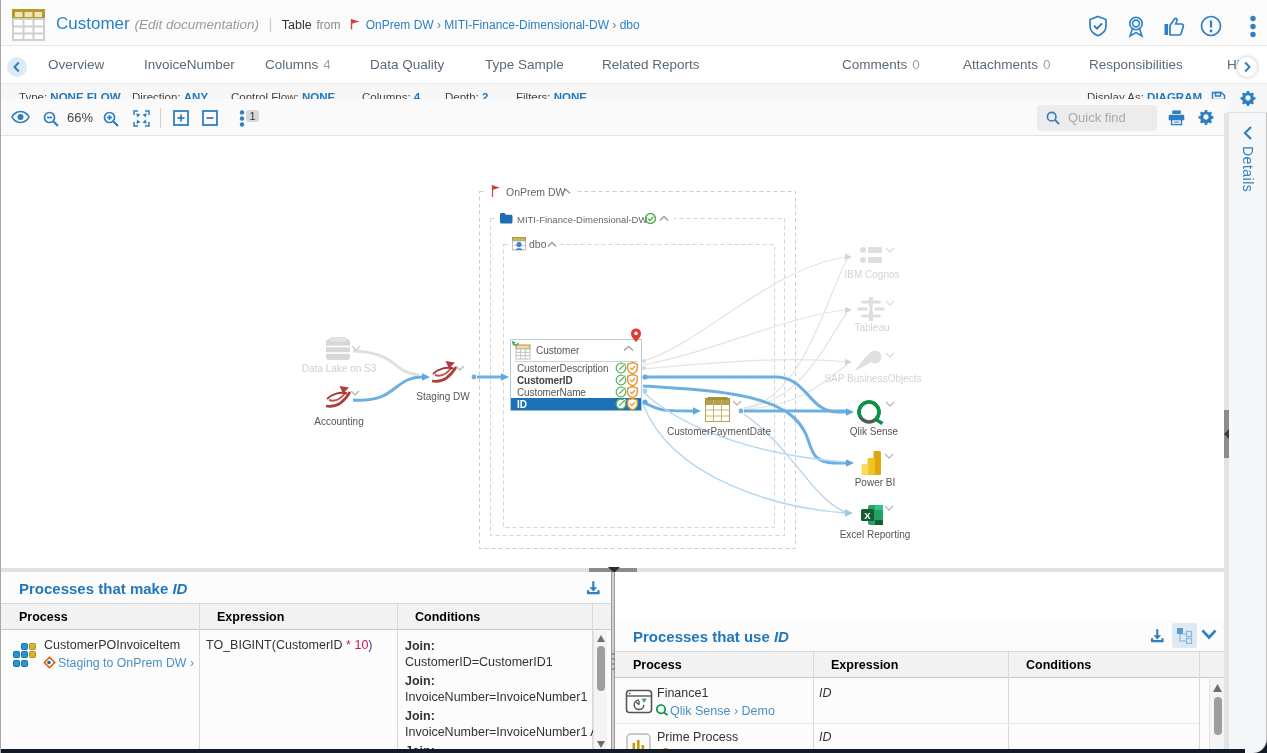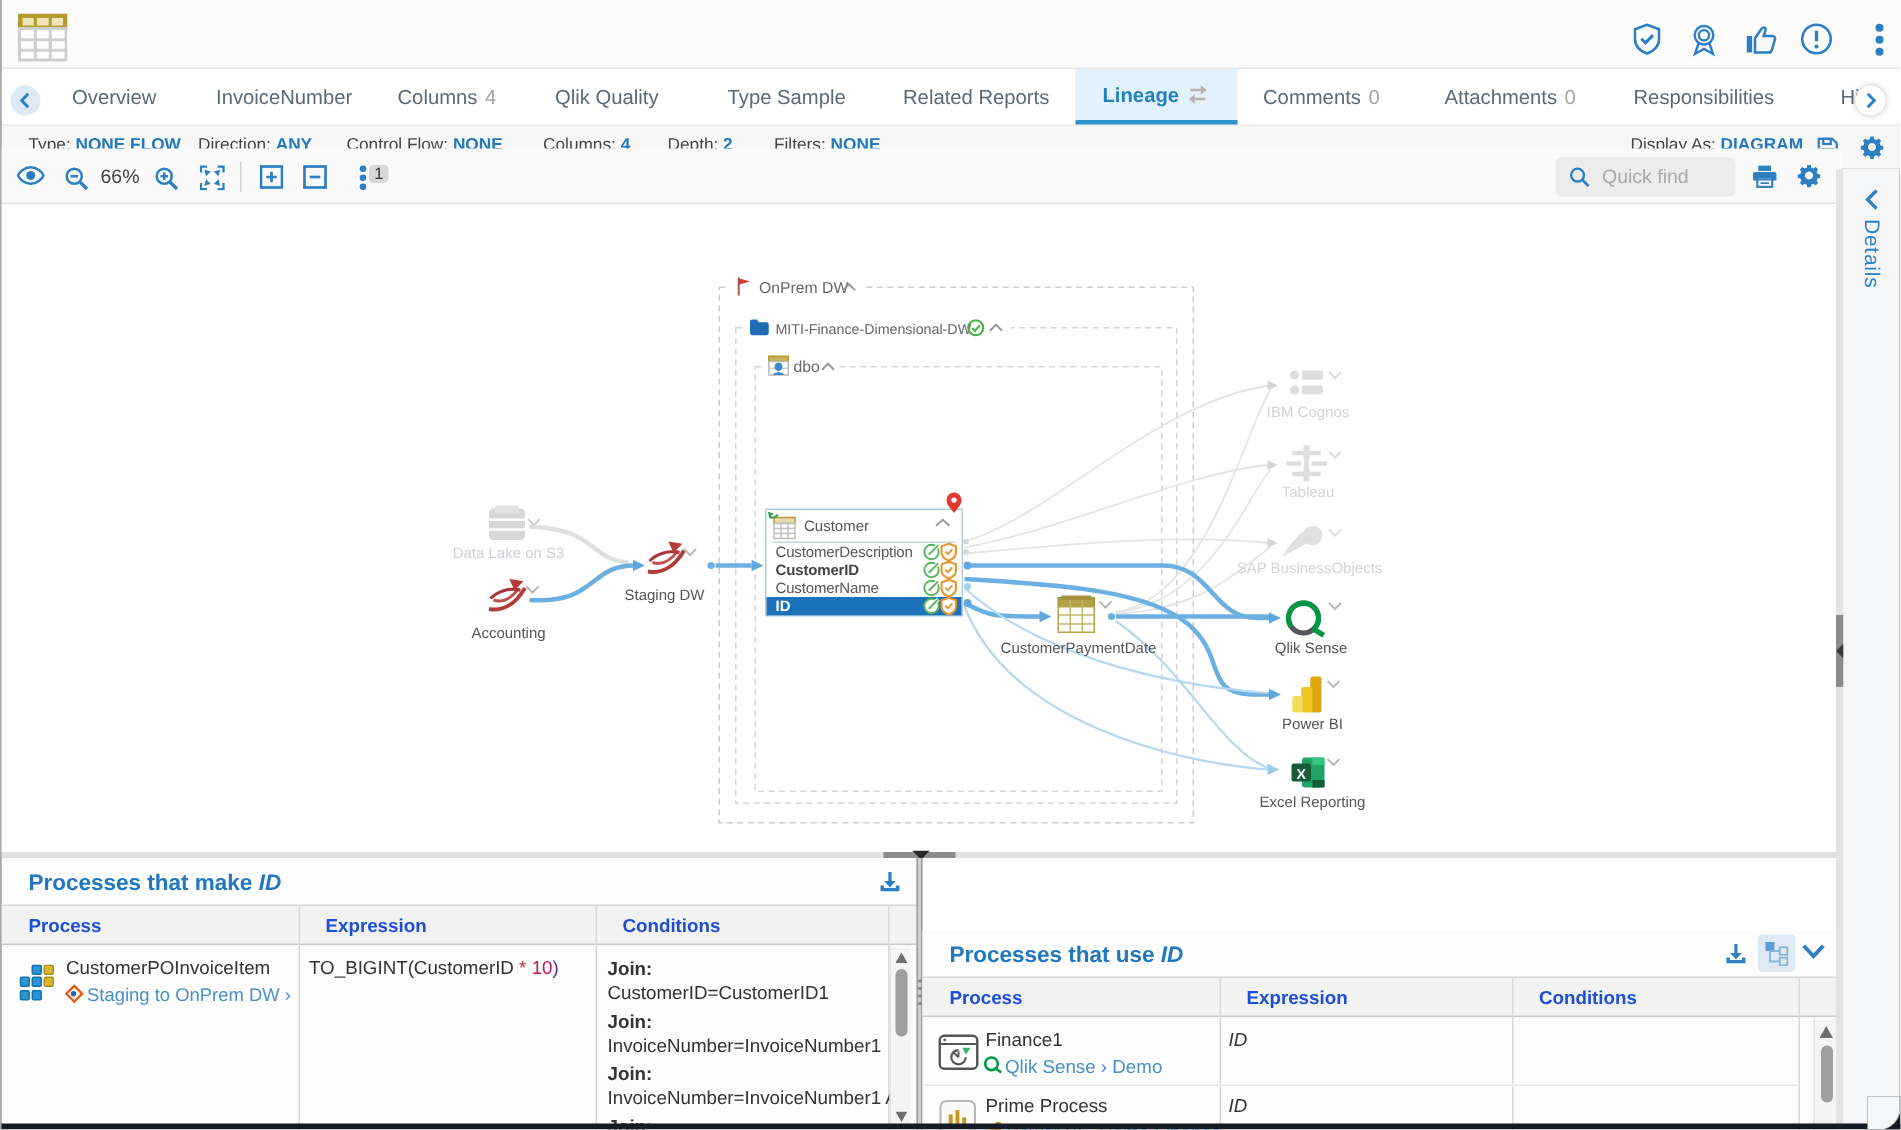--- a/index.html
+++ b/index.html
@@ -35,21 +35,21 @@
 #vsplit { left:1224px; top:113px; width:5px; height:637px; background:#e3e3e3; }
 #vhandle { left:1224px; top:410px; width:5px; height:48px; background:#8c8c8c; }
 
 #hsplit { left:0; top:568px; width:1224px; height:4px; background:#e1e1e1; }
 #hhandle { left:589px; top:568px; width:48px; height:4px; background:#8c8c8c; }
 #bl { left:0; top:572px; width:611px; height:181px; background:#fcfcfc; border-left:1px solid #aaa;}
 #bsplit { left:611px; top:572px; width:4px; height:181px; background:#b9b9b9; border-left:1px solid #9c9c9c; border-right:1px solid #9c9c9c; background:#cfcfcf;}
 #br { left:615px; top:572px; width:609px; height:181px; background:#fcfcfc;margin-top:48px; }
 .ptitle { font-size:15px; color:#2178bd; font-weight:bold; }
 .thead { background:#f2f2f2; border-top:1px solid #d9d9d9; border-bottom:1px solid #c9c9c9; height:27px; }
-.th { font-size:12.5px; color:#1d4ed8; font-weight:bold; top:6px; }
+.th { font-size:12.5px; color:#000000; font-weight:bold; top:6px; }
 .colsep { width:1px; background:#d9d9d9; }
 .cell { font-size:12.5px; color:#333; }
 .link { font-size:12.5px; color:#4a90c4; }
 .rowsep { height:1px; background:#e8e8e8; }
 .sbar { background:#f4f4f4; border-left:1px solid #e2e2e2; }
 .sthumb { background:#9e9e9e; border-radius:4px; }
 #darkbar { left:0; top:749px; width:1267px; height:4px; background:#131b26; }
 #darkcorner { left:1245px; top:731px; width:22px; height:22px; background:#131b26; }
 #darkcover { left:1245px; top:731px; width:22px; height:22px; background:#f5f6f7; border-bottom-right-radius:14px; border-right:1px solid #c2c2c2;}
 </style>
@@ -60,20 +60,26 @@
   <svg class="abs" style="left:11px; top:9px;" width="33" height="33" viewBox="0 0 33 33">
     <rect x="1.5" y="1.5" width="30" height="8" fill="#efe5b5" stroke="#b49a2e" stroke-width="3"></rect>
     <line x1="11.5" y1="1" x2="11.5" y2="10" stroke="#b49a2e" stroke-width="2"></line>
     <line x1="21.5" y1="1" x2="21.5" y2="10" stroke="#b49a2e" stroke-width="2"></line>
     <rect x="1" y="10" width="31" height="21" fill="#fff" stroke="#cfcfcf" stroke-width="2"></rect>
     <line x1="11.5" y1="10" x2="11.5" y2="31" stroke="#cfcfcf" stroke-width="2"></line>
     <line x1="21.5" y1="10" x2="21.5" y2="31" stroke="#cfcfcf" stroke-width="2"></line>
     <line x1="1" y1="17.5" x2="32" y2="17.5" stroke="#cfcfcf" stroke-width="2"></line>
     <line x1="1" y1="24.5" x2="32" y2="24.5" stroke="#cfcfcf" stroke-width="2"></line>
   </svg>
+  <div class="abs title">Customer <span class="editdoc">(Edit documentation)</span>&nbsp; <span style="color:#ccc;font-size:15px;">|</span>&nbsp; <span class="meta">Table</span> <span class="from">from</span>&nbsp;
+  <svg width="11" height="12" viewBox="0 0 11 12" style="vertical-align:-1px;">
+        <path d="M1.5 1 L1.5 11.5" stroke="#b05a4a" stroke-width="1.4"></path>
+        <path d="M1.5 1.2 L9.5 3.4 L1.5 5.8 Z" fill="#d93b2f"></path>
+      </svg>
+  <span class="crumb">OnPrem DW <span style="color:#777;">›</span> MITI-Finance-Dimensional-DW <span style="color:#777;">›</span> dbo</span></div>
 
   <svg class="abs hicon" style="left:1085px;" viewBox="0 0 24 24" fill="none" stroke="#2e7fc1" stroke-width="1.7">
     <path d="M12 2.5 L20 5.5 V12 C20 17 16.5 20 12 21.7 C7.5 20 4 17 4 12 V5.5 Z"></path>
     <path d="M8.2 11.8 L11 14.6 L16 9.4" stroke-width="2"></path>
   </svg>
   <svg class="abs hicon" style="left:1123px;" viewBox="0 0 24 24" fill="none" stroke="#2e7fc1" stroke-width="1.6">
     <circle cx="12" cy="9.5" r="6.2"></circle>
     <circle cx="12" cy="9.5" r="3.4"></circle>
     <path d="M8.5 14.5 L6 22 L12 18.6 L18 22 L15.5 14.5"></path>
   </svg>
@@ -89,31 +95,23 @@
   <svg class="abs hicon" style="left:1240px;" viewBox="0 0 24 24" fill="#2e7fc1">
     <circle cx="12" cy="4.5" r="2.7"></circle>
       <circle cx="12" cy="12.5" r="2.7"></circle>
       <circle cx="12" cy="20.5" r="2.7"></circle>
   </svg>
 </div>
 <div class="abs" id="tabs">
   <div class="abs tab" style="left:47px;">Overview</div>
   <div class="abs tab" style="left:143px;">InvoiceNumber</div>
   <div class="abs tab" style="left:264px;">Columns<span class="cnt">4</span></div>
-  <div class="abs tab" style="left:369px;">Qlik Quality</div>
+  <div class="abs tab" style="left:369px;">Data Quality</div>
   <div class="abs tab" style="left:484px;">Type Sample</div>
   <div class="abs tab" style="left:601px;">Related Reports</div>
-  <div class="abs tab tabsel" style="left:716px;">Lineage
-    <svg width="17" height="14" viewBox="0 0 17 14" style="vertical-align:-2px;">
-      <path d="M3.5 4 H13" stroke="#b3b3b3" stroke-width="1.8" fill="none"></path>
-      <path d="M10.5 0.8 L14.5 4 L10.5 7.2 Z" fill="#b3b3b3"></path>
-      <path d="M4 10 H13.5" stroke="#b3b3b3" stroke-width="1.8" fill="none"></path>
-      <path d="M6.5 6.8 L2.5 10 L6.5 13.2 Z" fill="#b3b3b3"></path>
-    </svg>
-  </div>
   <div class="abs tab" style="left:841px;">Comments<span class="cnt">0</span></div>
   <div class="abs tab" style="left:962px;">Attachments<span class="cnt">0</span></div>
   <div class="abs tab" style="left:1088px;">Responsibilities</div>
   <div class="abs tab" style="left:1226px;">Hi</div>
 </div>
 <div class="abs navcirc" style="left:7px;">
   <svg width="20" height="20" viewBox="0 0 20 20">
       <path d="M11.8 5.5 L7.5 10 L11.8 14.5" stroke="#2d81c5" stroke-width="2" fill="none"></path>
     </svg>
 </div>

